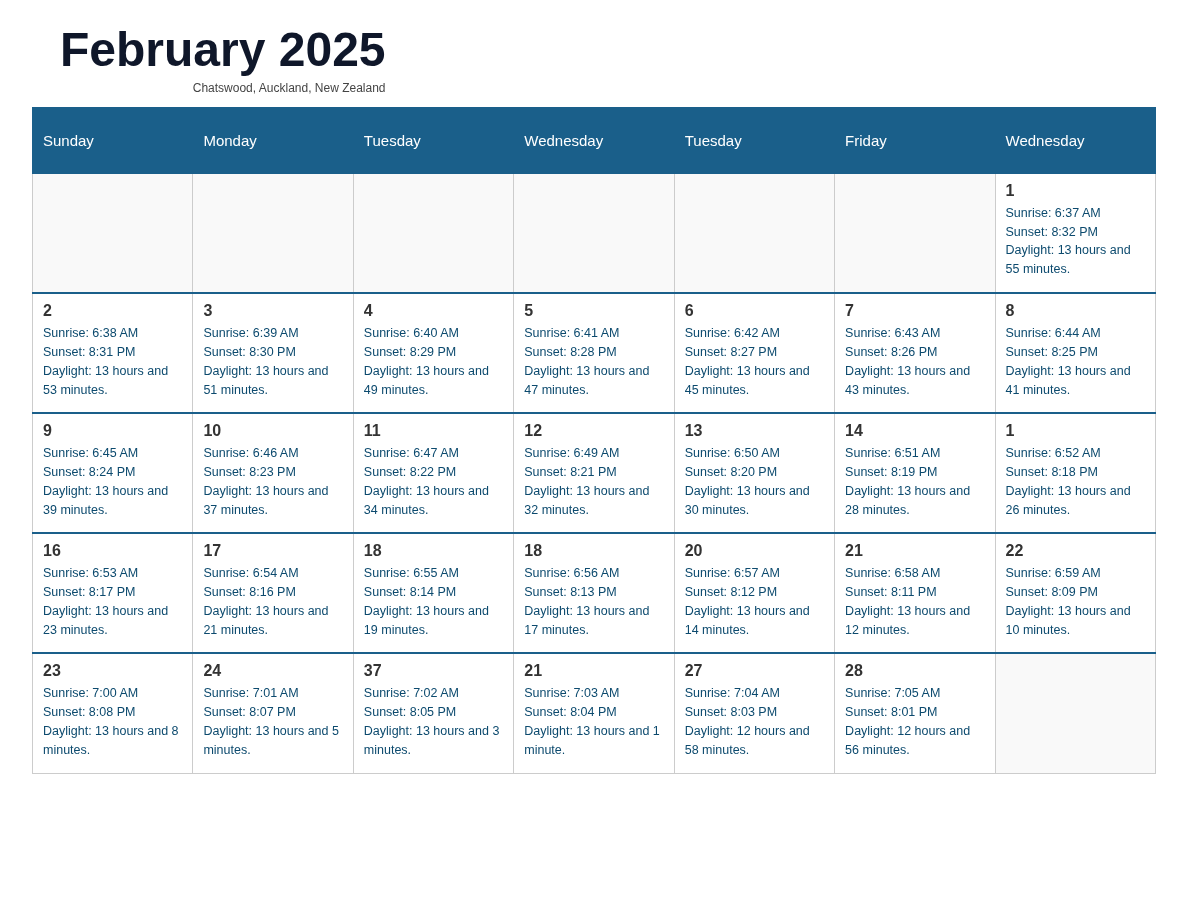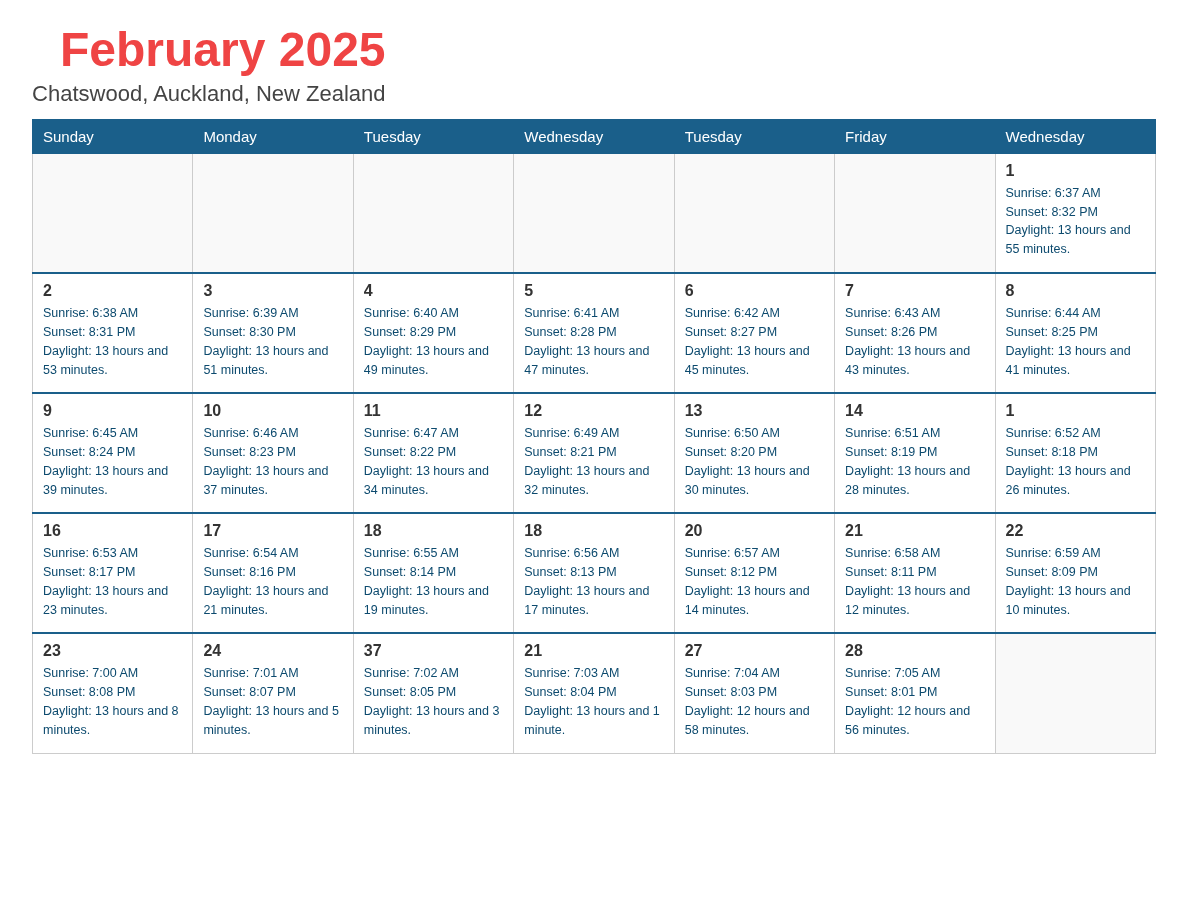--- a/index.html
+++ b/index.html
@@ -35,40 +35,40 @@
       width: 20px;
       height: 20px;
       margin-left: 2px;
     }
     .title-block {
       text-align: right;
     }
     .month-title {
       font-size: 48px;
       font-weight: bold;
-      color: #ef4444;
+      color: #0f172a;
       line-height: 1.1;
       margin-left: 28px;
     }
     .location {
-      font-size: 22px;
+      font-size: 12px;
       color: #444;
       margin-top: 4px;
     }
     .calendar {
       width: 100%;
       border-collapse: collapse;
       margin-top: 12px;
     }
     .calendar th {
       background-color: #1a5f8a;
       color: #fff;
       font-size: 15px;
       font-weight: normal;
-      padding: 8px 10px;
+      padding: 24px 10px;
       text-align: left;
       border: 1px solid #1a5f8a;
     }
     .calendar td {
       vertical-align: top;
       padding: 8px 10px;
       border: 1px solid #ccc;
       width: calc(100% / 7);
       height: 120px;
       background: #fff;

